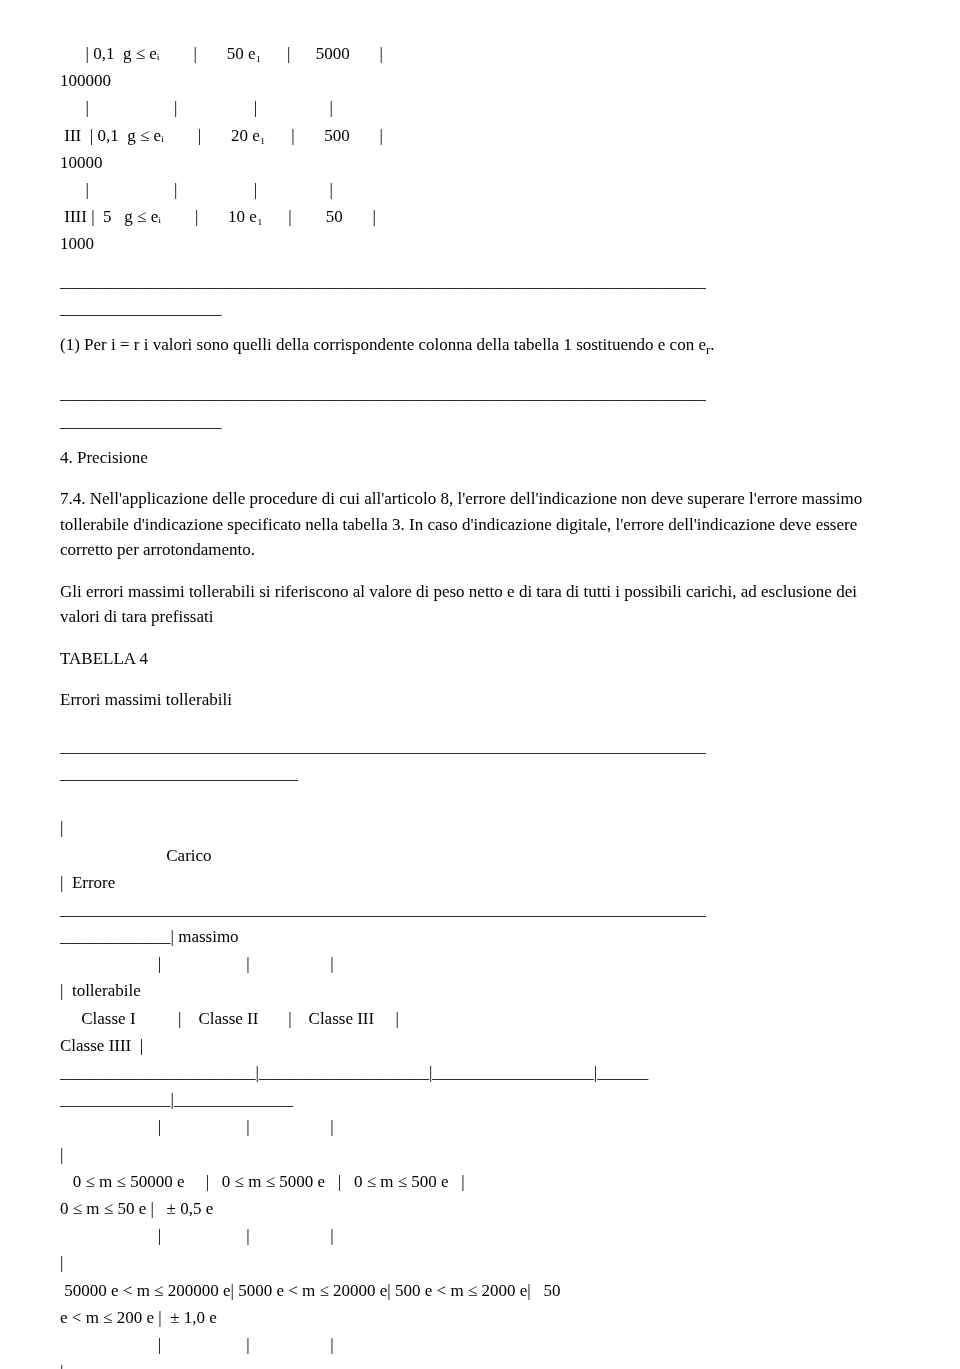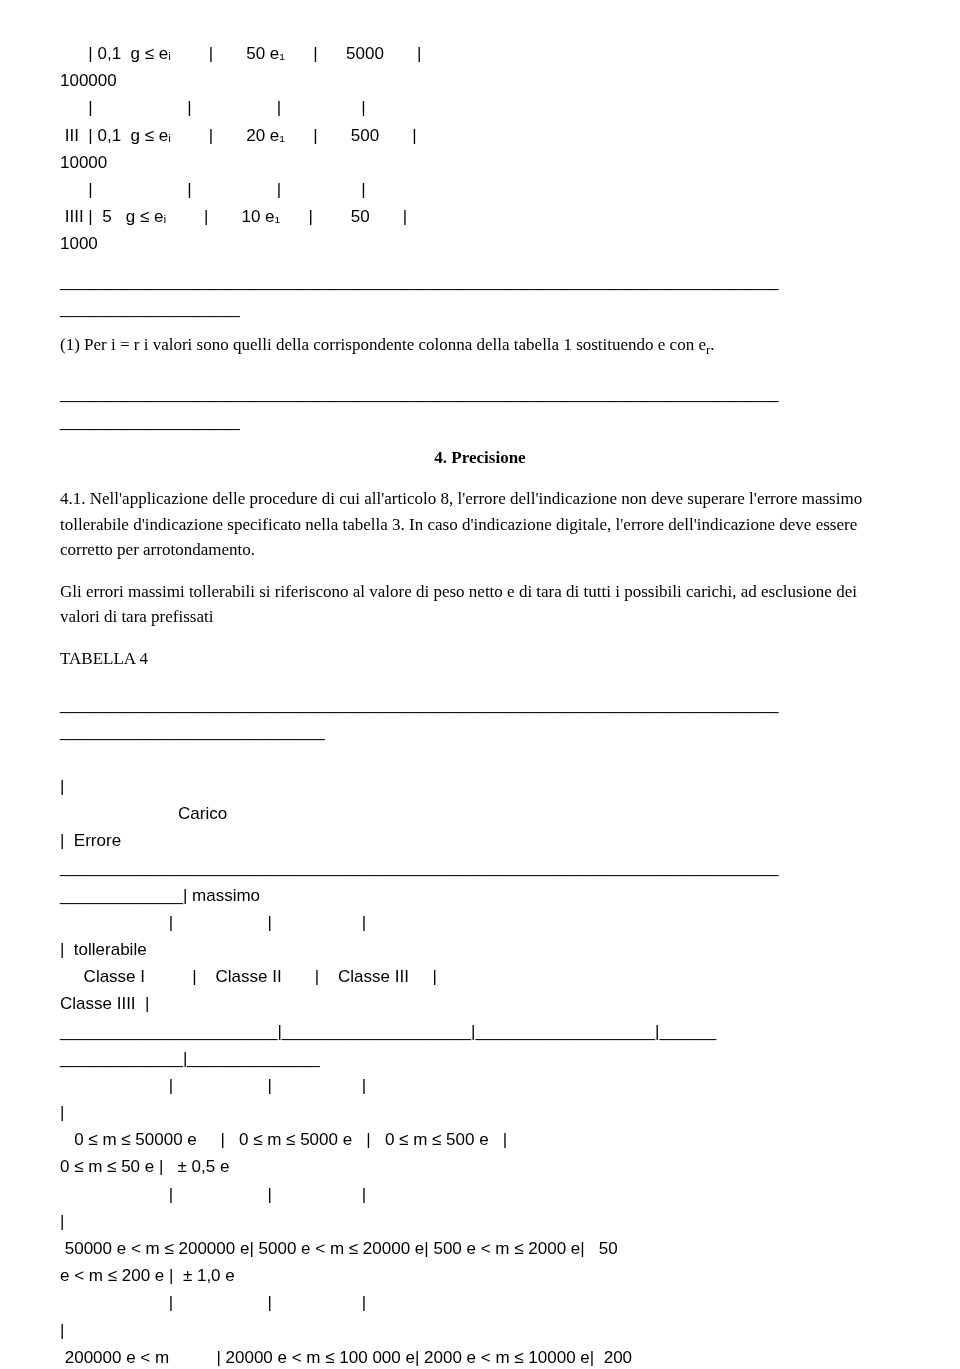--- a/index.html
+++ b/index.html
@@ -7,33 +7,33 @@
     font-family: "Times New Roman", Times, serif;
     color: #000;
     margin: 0;
     padding: 40px 60px;
     width: 960px;
     box-sizing: border-box;
     font-size: 17px;
     line-height: 1.5;
   }
   pre.mono {
-    font-family: Liberation Sans, sans-serif;
+    font-family: Liberation Serif, serif;
     font-size: 17px;
     line-height: 1.6;
     white-space: pre;
     margin: 0 0 10px 0;
   }
   .serif-block {
     margin: 0 0 20px 0;
   }
   .serif-block p {
     margin: 8px 0 16px 0;
   }
-  .bold { font-weight: bold; text-align: center; }
+  .bold { font-weight: normal; }
   .subscript { font-size: 0.75em; vertical-align: sub; }
 </style>
 </head>
 <body>
 
 <pre class="mono" id="top-table-pre">      | 0,1  g ≤ eᵢ        |       50 e₁      |      5000       |
 100000
       |                    |                  |                 |
  III  | 0,1  g ≤ eᵢ        |       20 e₁      |       500       |
 10000
@@ -50,24 +50,25 @@
     <span>(1) Per i = r i valori sono quelli della corrispondente colonna della tabella 1 sostituendo e con e</span><span class="subscript">r</span><span>.</span>
   </p>
 </div>
 
 <pre class="mono">____________________________________________________________________________
 ___________________</pre>
 
 <div class="serif-block">
   <p class="bold">4. Precisione</p>
   <p>
-    <span>4.1.</span><span> Nell'applicazione delle procedure di cui all'articolo 8, l'errore dell'indicazione non deve superare l'errore massimo tollerabile d'indicazione specificato nella tabella 3. In caso d'indicazione digitale, l'errore dell'indicazione deve essere corretto per arrotondamento.</span>
+    <span>7.4.</span><span> Nell'applicazione delle procedure di cui all'articolo 8, l'errore dell'indicazione non deve superare l'errore massimo tollerabile d'indicazione specificato nella tabella 3. In caso d'indicazione digitale, l'errore dell'indicazione deve essere corretto per arrotondamento.</span>
   </p>
   <p>Gli errori massimi tollerabili si riferiscono al valore di peso netto e di tara di tutti i possibili carichi, ad esclusione dei valori di tara prefissati</p>
   <p>TABELLA 4</p>
+  <p>Errori massimi tollerabili</p>
 </div>
 
 <pre class="mono" id="t3-pre">____________________________________________________________________________
 ____________________________
 
 |
                          Carico
 |  Errore
 ____________________________________________________________________________
 _____________| massimo

